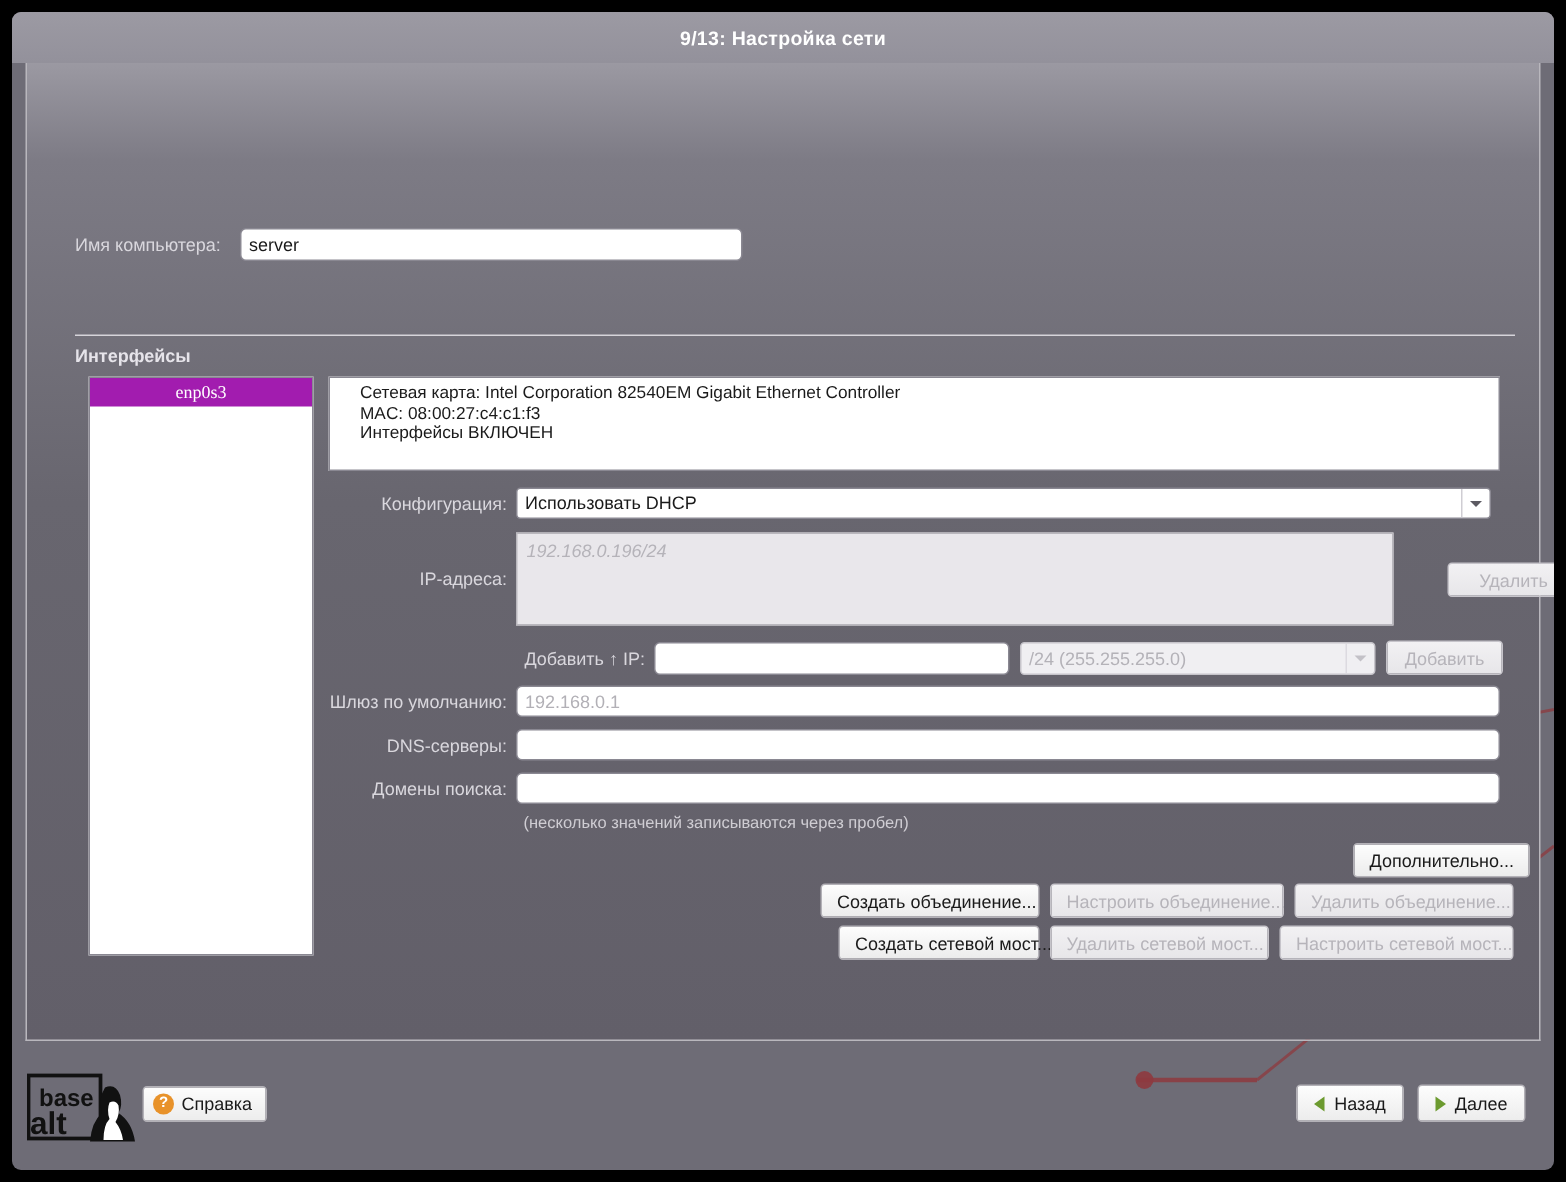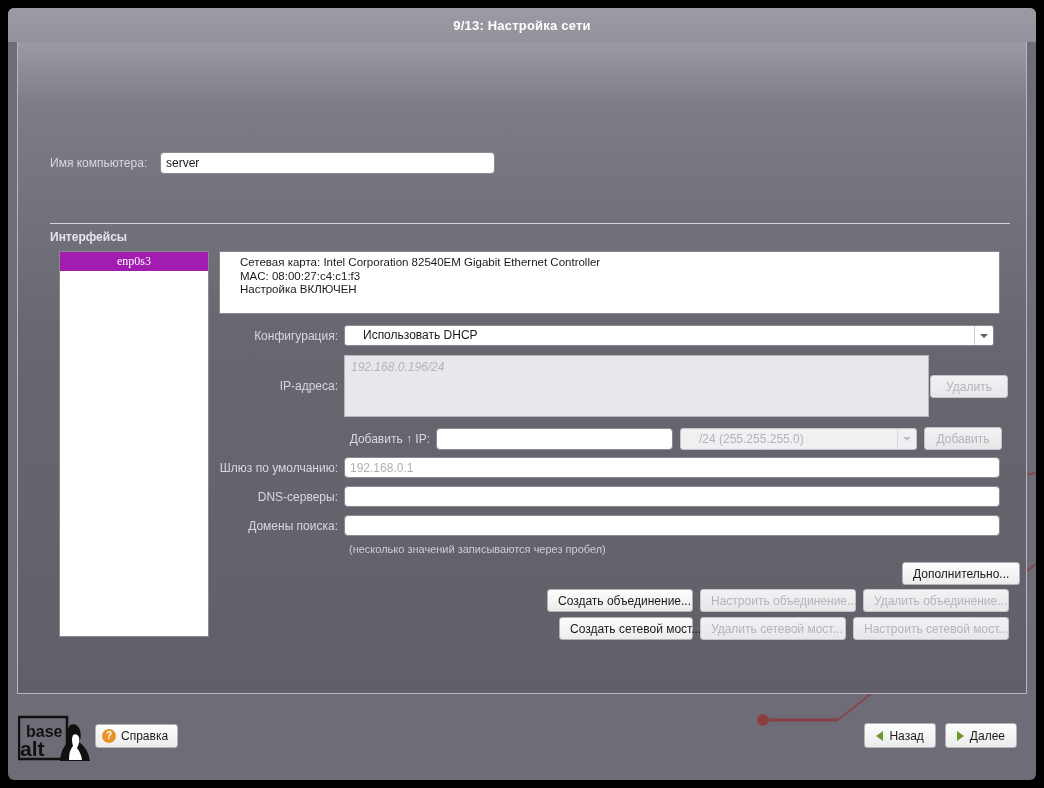--- a/index.html
+++ b/index.html
@@ -159,21 +159,21 @@
   #config-label { width: 125px; }
   .combo {
     position: relative;
     height: 21px;
     background: #ffffff;
     border: 1px solid #8a8892;
     border-radius: 3px;
     font-size: 12px;
     color: #1a1a1a;
     line-height: 19px;
-    padding: 0 22px 0 18px;
+    padding: 0 22px 0 5px;
     overflow: hidden;
     white-space: nowrap;
   }
   .combo .arrow {
     position: absolute;
     right: 0; top: 0;
     width: 19px; height: 19px;
     border-left: 1px solid #cfcdd3;
     display: flex; align-items: center; justify-content: center;
   }
@@ -210,21 +210,21 @@
     border-radius: 3px;
     color: #1a1a1a;
     white-space: nowrap;
     cursor: default;
   }
   .btn.disabled {
     background: linear-gradient(to bottom, #f2f1f3 0%, #e7e6e9 100%);
     border-color: #c6c4ca;
     color: #b6b4ba;
   }
-  #btn-delete-ip { position: absolute; left: 912px; top: 333px; width: 78px; }
+  #btn-delete-ip { position: absolute; left: 947px; top: 333px; width: 78px; text-align: right; }
 
   
   #add-ip-row { left: 330px; top: 385px; }
   #add-ip-label { width: 88px; }
   #add-ip-input { width: 237px; height: 22px; }
   #netmask-combo {
     width: 237px;
     margin-left: 7px;
     background: #f0eff2;
     color: #b4b2b8;
@@ -352,21 +352,21 @@
     <div class="hr-sep"></div>
     <div class="section-title">Интерфейсы</div>
 
     <div id="iface-list">
       <div class="iface-item selected">enp0s3</div>
     </div>
 
     <div id="info-box">
       <div>Сетевая карта: Intel Corporation 82540EM Gigabit Ethernet Controller</div>
       <div>MAC: 08:00:27:c4:c1:f3</div>
-      <div>Настройка ВКЛЮЧЕН</div>
+      <div>Интерфейсы ВКЛЮЧЕН</div>
     </div>
 
     <div id="config-row" class="frm-row">
       <span id="config-label" class="frm-label">Конфигурация:</span>
       <div id="config-combo" class="combo">
         <span>Использовать DHCP</span>
         <span class="arrow"></span>
       </div>
     </div>
 

